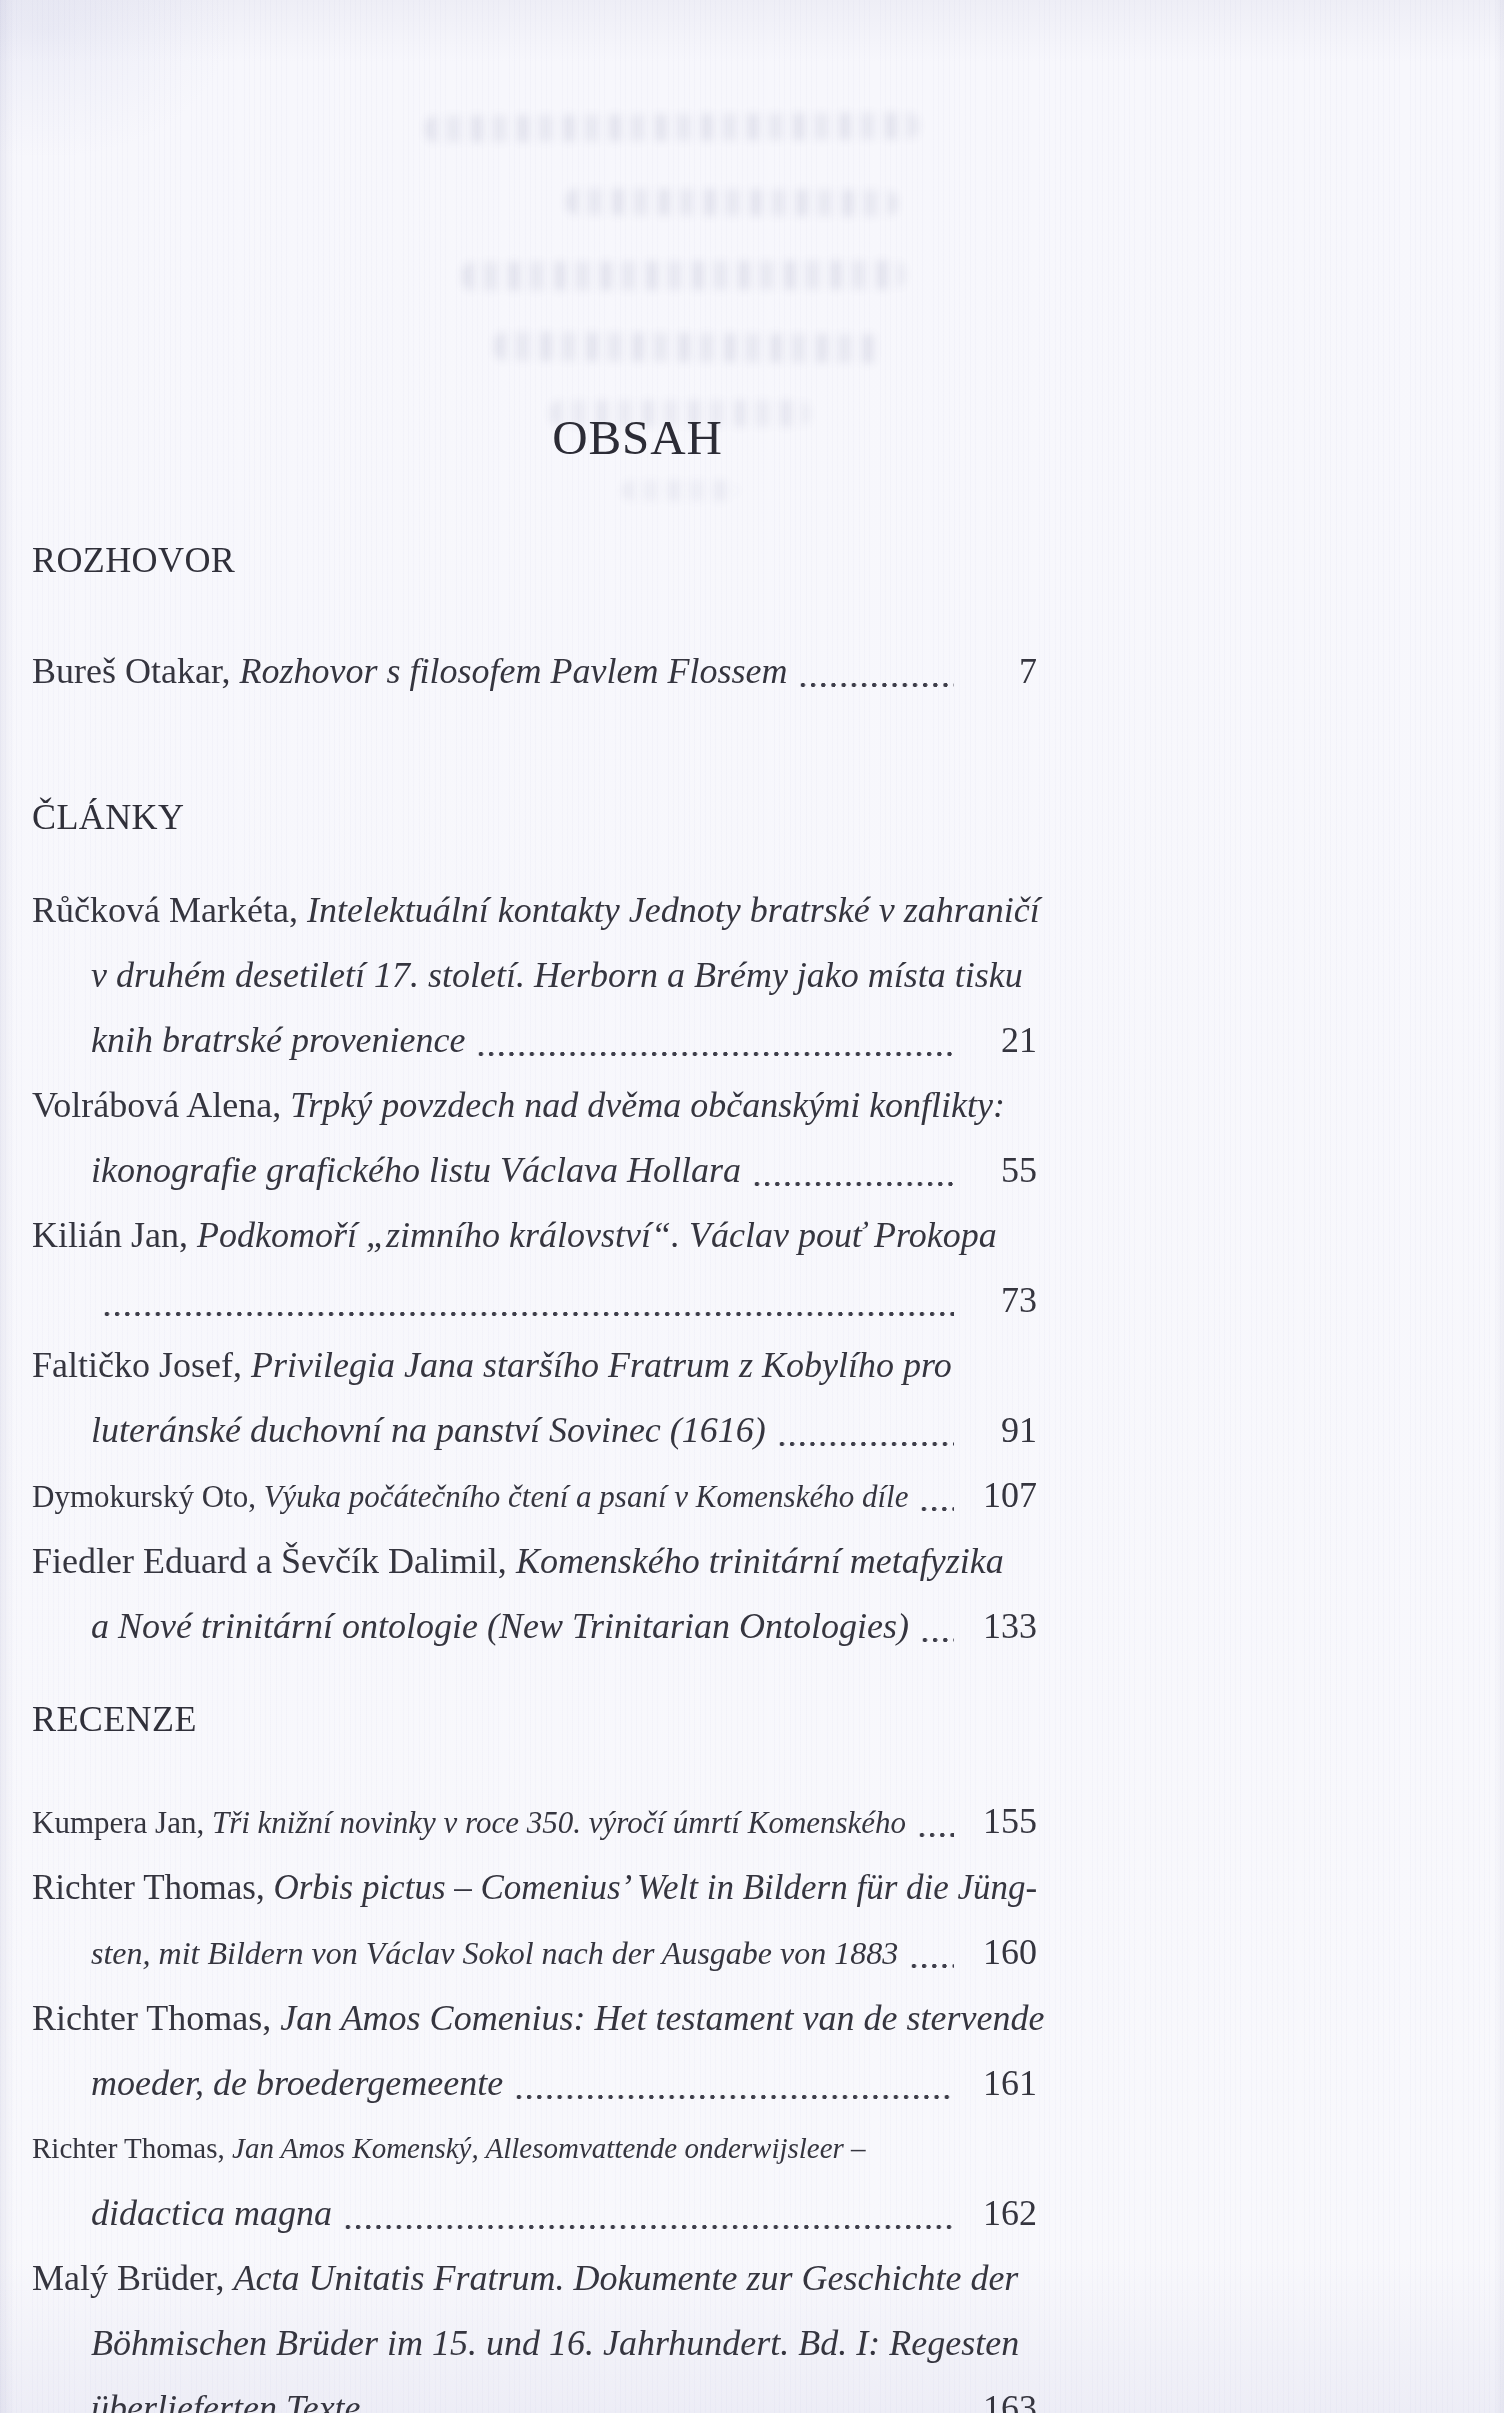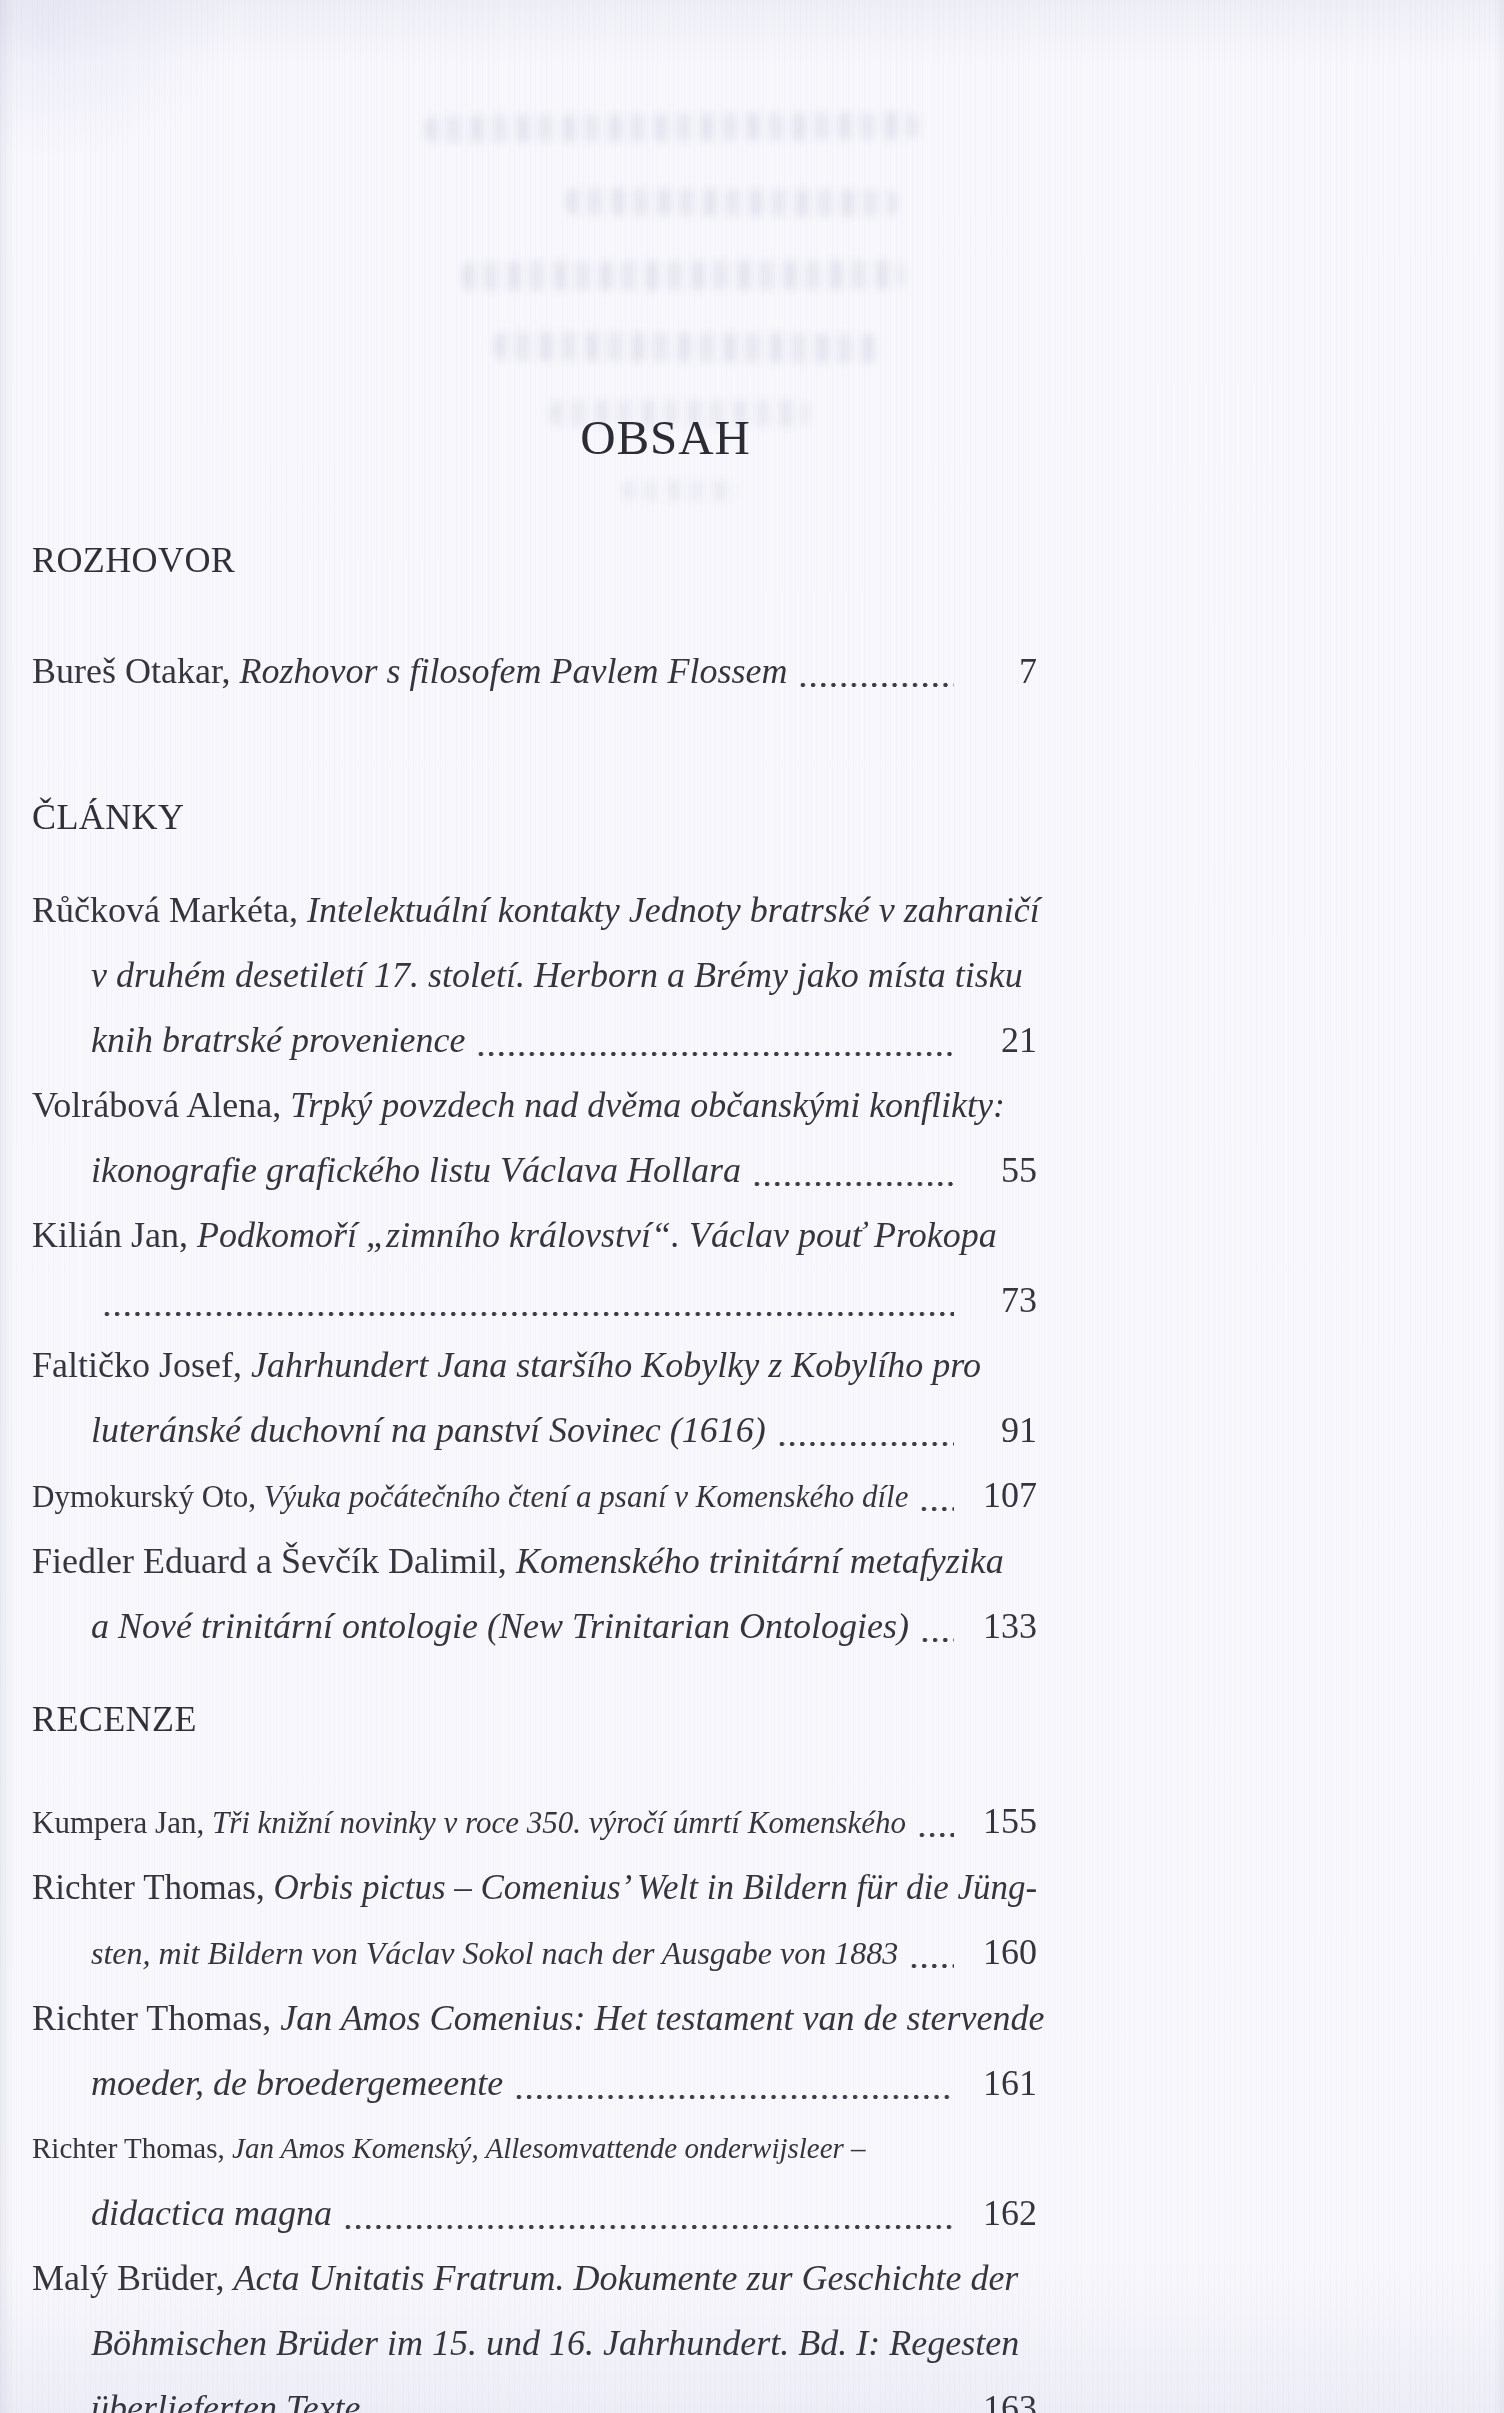--- a/index.html
+++ b/index.html
@@ -37,21 +37,21 @@
   .bleed.b1{left:425px;top:114px;width:494px;height:27px;transform:rotate(-.4deg);}
   .bleed.b2{left:566px;top:189px;width:331px;height:27px;transform:rotate(.3deg);}
   .bleed.b3{left:462px;top:261px;width:443px;height:28.5px;transform:rotate(-.2deg);}
   .bleed.b4{left:494px;top:333px;width:388px;height:28.5px;transform:rotate(.4deg);}
   .bleed.b5{left:550px;top:400px;width:260px;height:27px;opacity:.18;}
   .bleed.b6{left:622px;top:480px;width:116px;height:21.3px;opacity:.14;}
 
   .title{
     position:absolute;top:409px;left:0;width:1275px;
     text-align:center;font-size:49px;letter-spacing:0.9px;color:#2c2c36;
-    font-weight:normal;margin:0;padding-left:28px;
+    font-weight:normal;margin:0;
   }
 
   .content{position:absolute;left:32px;top:534px;width:1005px;}
 
   .sec-heading{
     font-size:36px;line-height:53px;letter-spacing:0.4px;
     color:#30303a;font-weight:normal;margin:0;
   }
 
   .row{
@@ -127,21 +127,21 @@
             <div class="row">
               <span class="row-text"><span>Kilián Jan, </span><span class="it">Podkomoří „zimního království“. Václav pouť Prokopa</span></span>
             </div>
             <div class="row indent">
               <span class="fill"></span>
               <span class="page-num">73</span>
             </div>
           </div>
           <div>
             <div class="row">
-              <span class="row-text"><span>Faltičko Josef, </span><span class="it">Jahrhundert Jana staršího Kobylky z Kobylího pro</span></span>
+              <span class="row-text"><span>Faltičko Josef, </span><span class="it">Privilegia Jana staršího Fratrum z Kobylího pro</span></span>
             </div>
             <div class="row indent">
               <span class="row-text"><span class="it">luteránské duchovní na panství Sovinec (1616)</span></span>
               <span class="fill"></span>
               <span class="page-num">91</span>
             </div>
           </div>
           <div>
             <div class="row">
               <span class="row-text" style="font-size: 31px;"><span>Dymokurský Oto, </span><span class="it">Výuka počátečního čtení a psaní v Komenského díle</span></span>

